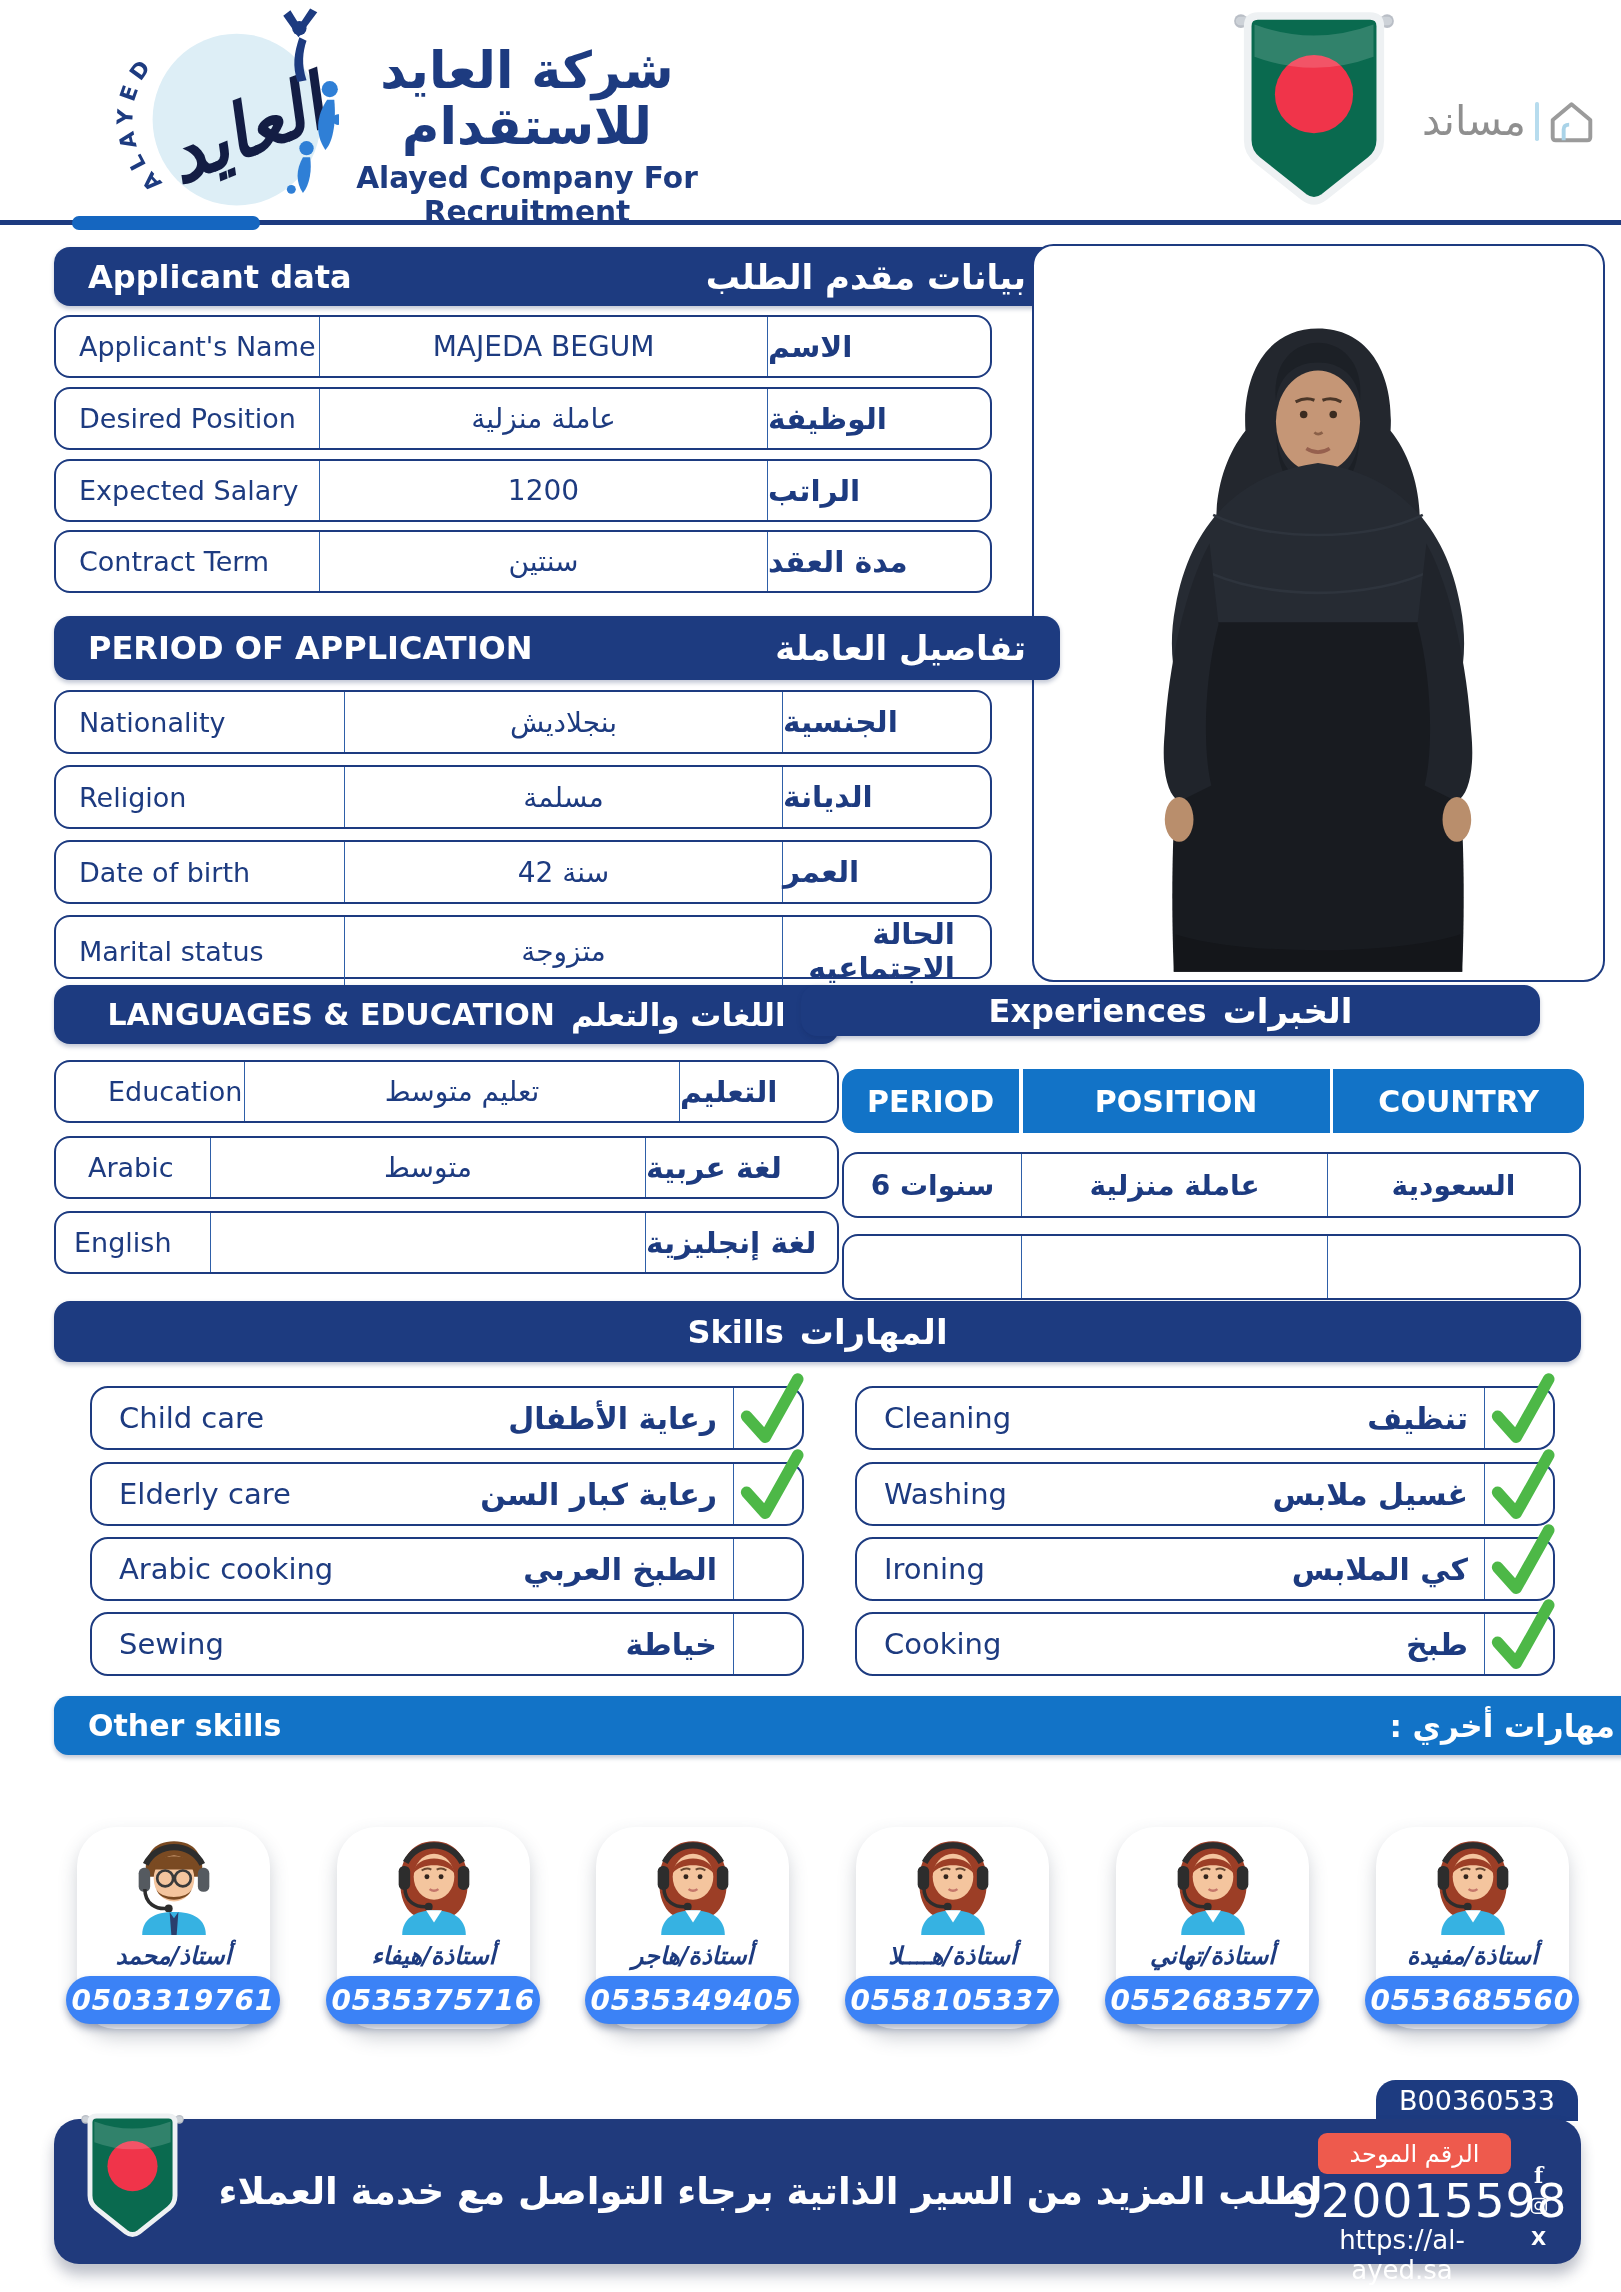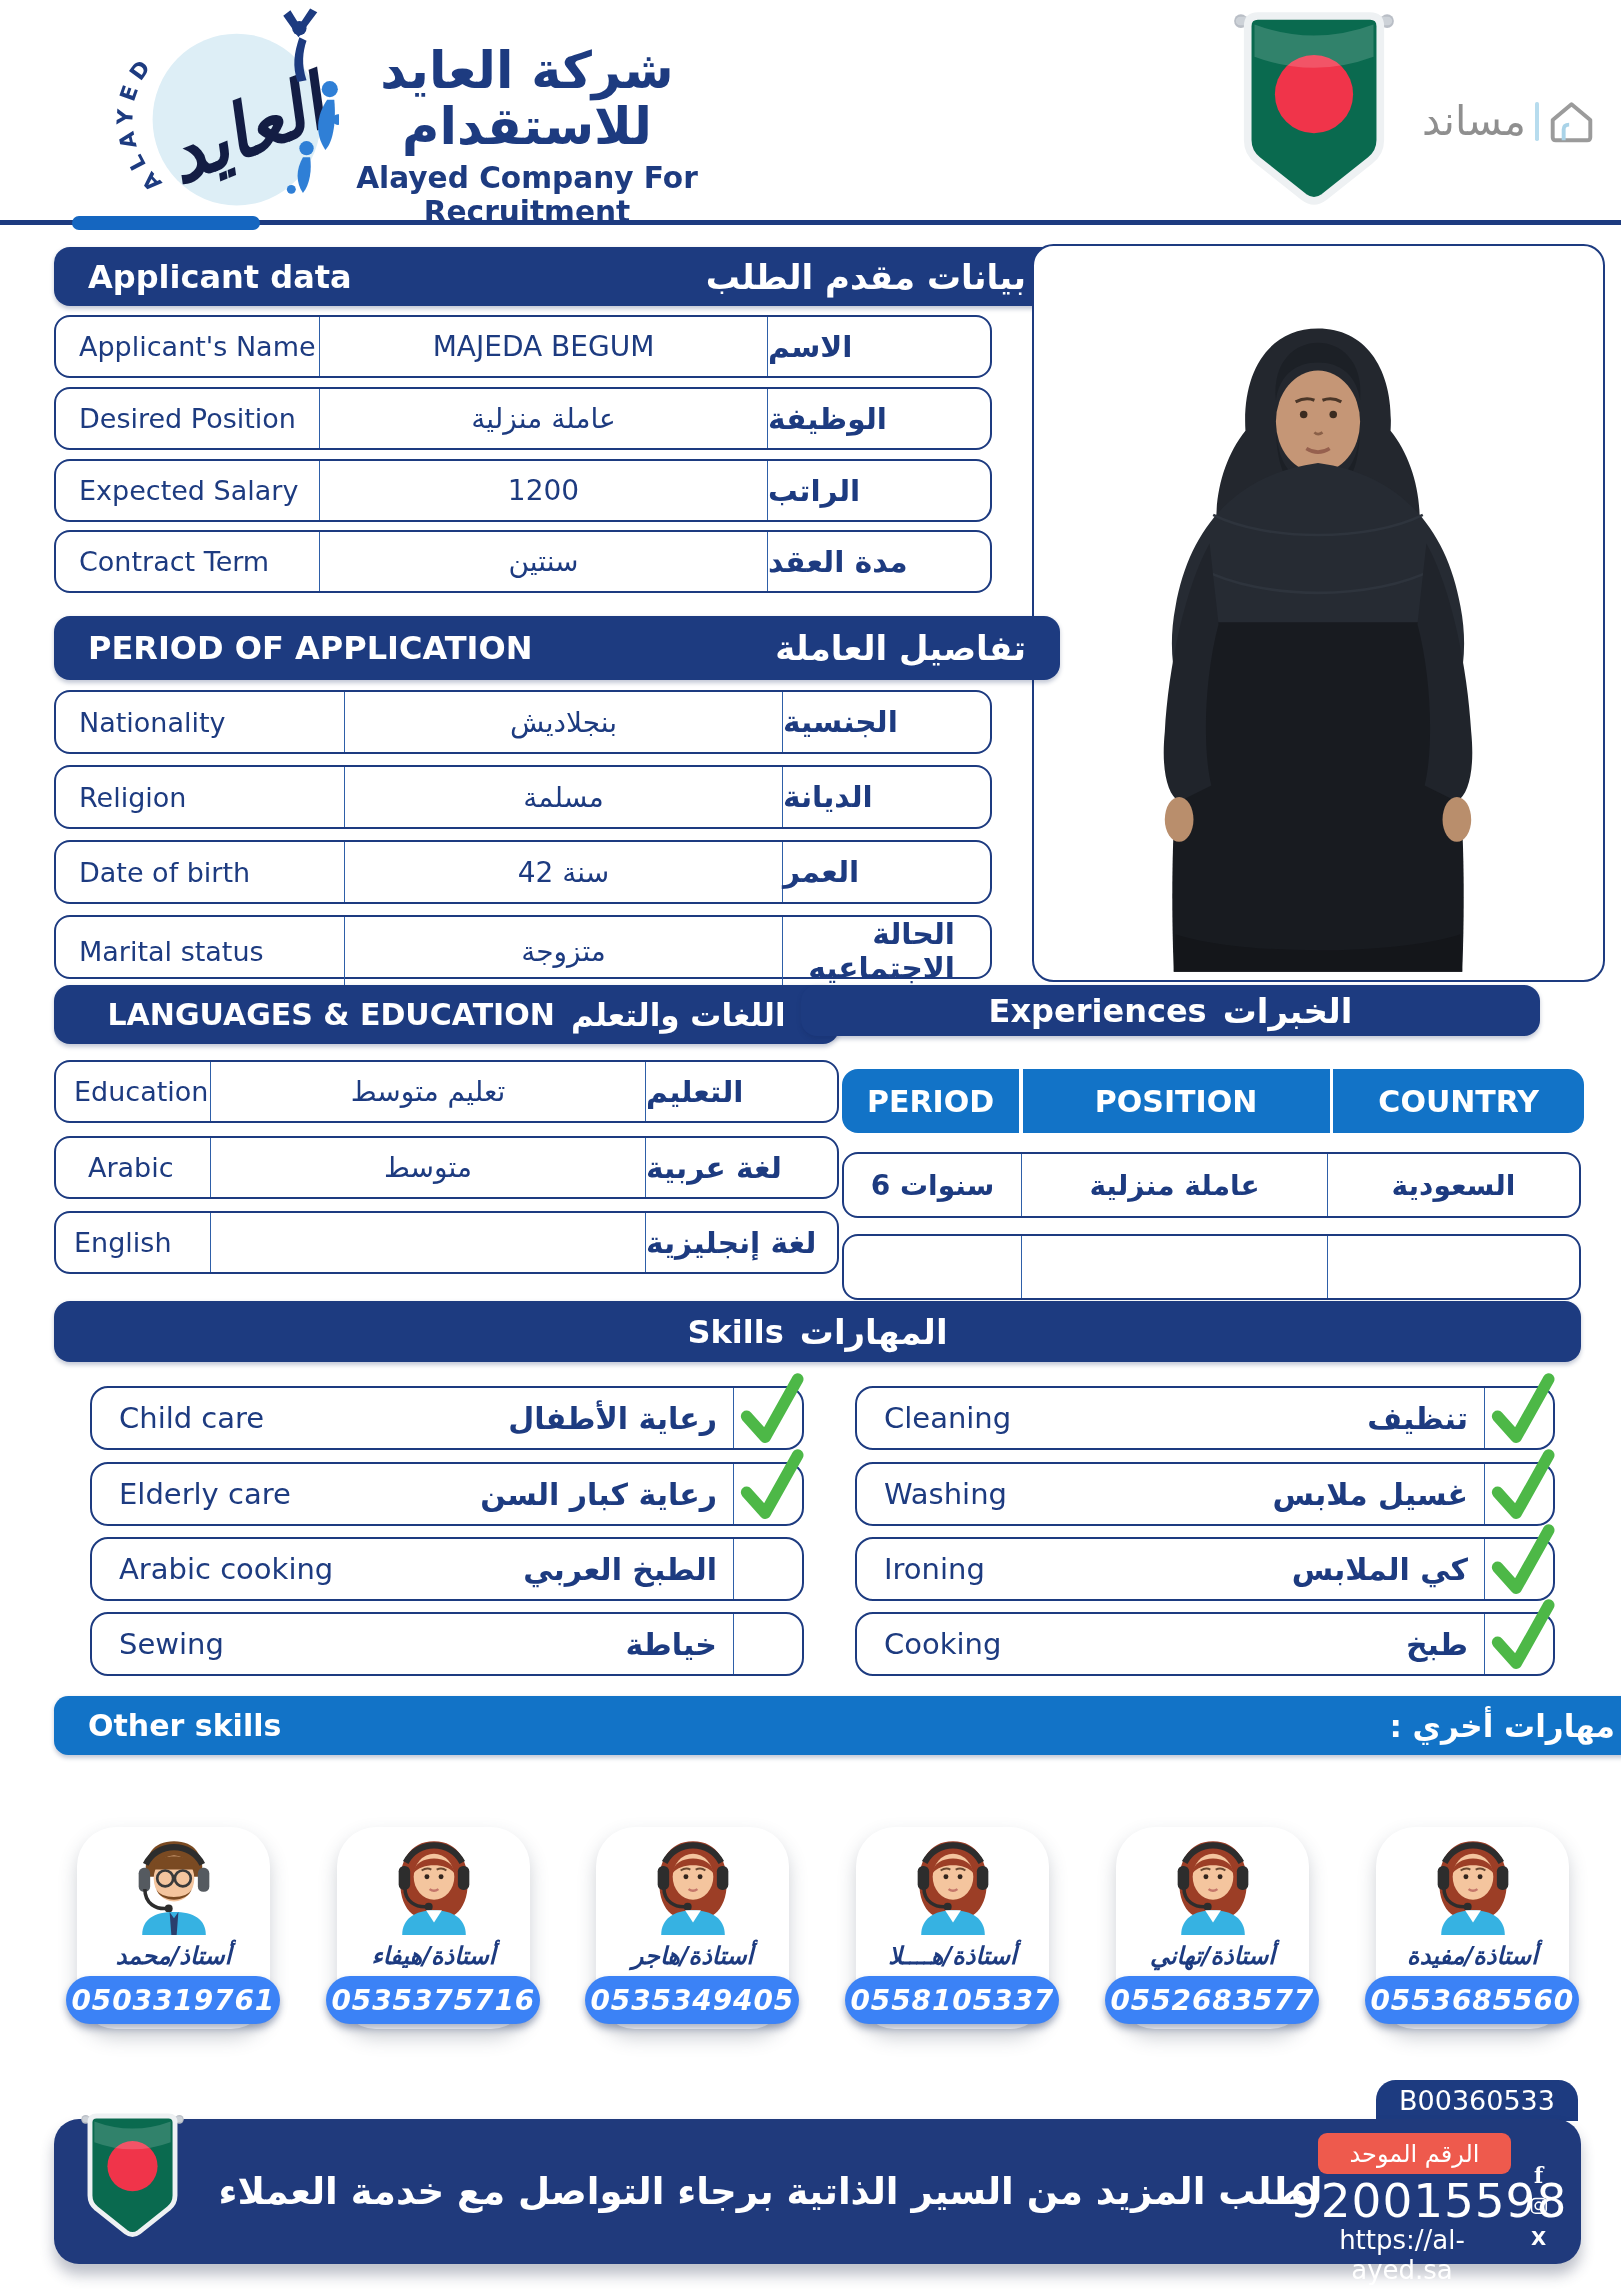--- a/index.html
+++ b/index.html
@@ -235,21 +235,21 @@
   <div class="cell en">Marital status</div>
   <div class="cell val">متزوجة</div>
   <div class="cell ar">الحالة الاجتماعيه</div>
 </div>
 
 <div class="bar center" style="left:54px;top:985px;width:785px;height:59px;">
   <span class="t-en" style="font-size:30px;">LANGUAGES &amp; EDUCATION</span>
   <span class="t-ar" style="font-size:31px;">اللغات والتعلم</span>
 </div>
 
-<div class="row lang-row" style="top:1060px;">
+<div class="row lang-row" style="top:1060px;padding-left:34px;">
   <div class="cell en" style="padding-left:18px;">Education</div>
   <div class="cell val">تعليم متوسط</div>
   <div class="cell ar" style="padding-right:18px;">التعليم</div>
 </div>
 <div class="row lang-row" style="top:1136px;">
   <div class="cell en" style="padding-left:32px;">Arabic</div>
   <div class="cell val">متوسط</div>
   <div class="cell ar" style="padding-right:18px;">لغة عربية</div>
 </div>
 <div class="row lang-row" style="top:1211px;">

